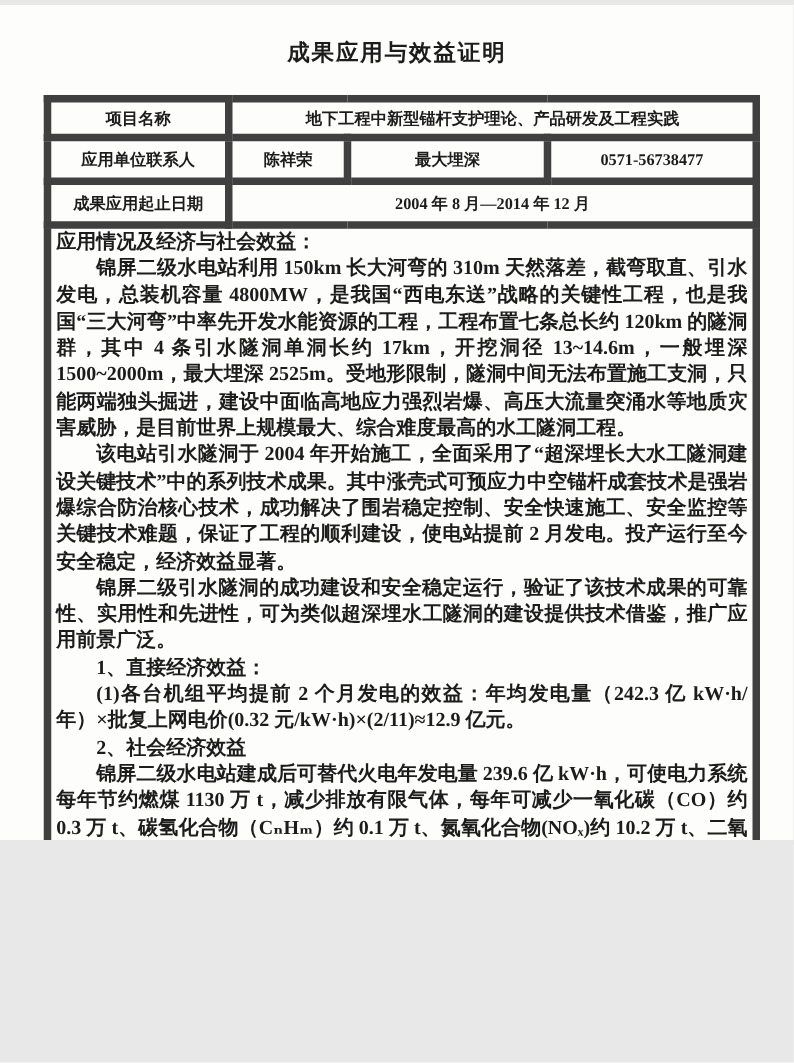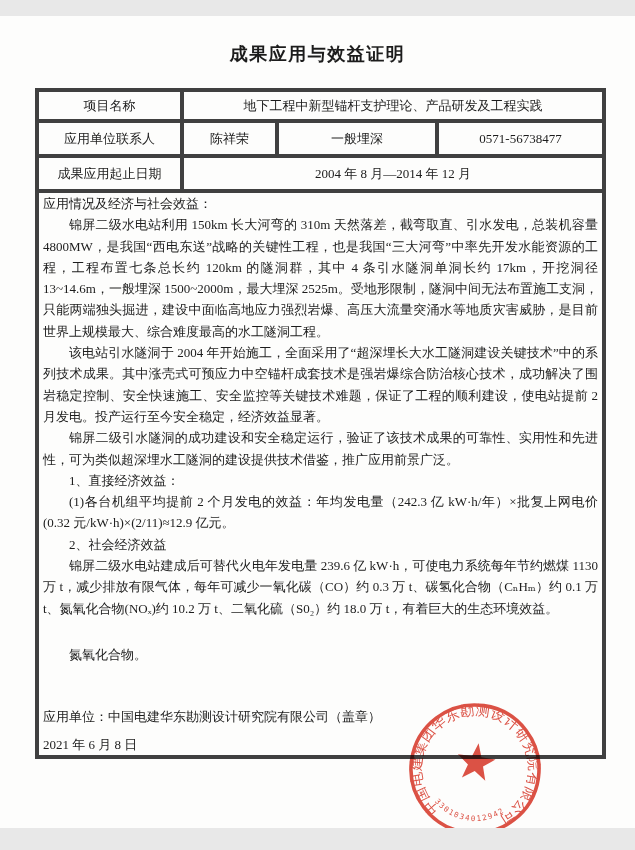--- a/index.html
+++ b/index.html
@@ -1,39 +1,39 @@
 <!DOCTYPE html>
 <html><head>
 <meta charset="utf-8">
 <style>
   html,body { margin:0; padding:0; background:#e8e8e8; }
   .page {
-    position:relative; width:635px; height:812px; margin:16px auto;
+    position:relative; width:635px; height:668px; margin:4px auto;
     background:#fdfdfc; overflow:hidden;
     font-family:"Liberation Serif","DejaVu Serif",serif;
     color:#1c1c1c;
   }
   .doc-title {
     position:absolute; top:26px; left:0; width:100%;
     text-align:center; font-size:18px; font-weight:bold; letter-spacing:1.5px;
   }
   table.cert {
     position:absolute; top:72px; left:35px; width:567px;
     border-collapse:collapse; table-layout:fixed;
   }
   table.cert td {
-    border:4px solid #404040; font-size:13px; text-align:center;
-    vertical-align:middle; padding:0 4px; overflow:hidden;
+    border:6px solid #404040; font-size:13px; text-align:center;
+    vertical-align:middle; padding:0 4px; overflow:hidden;font-weight:bold;
   }
   .bold { font-weight:bold; }
   td.bigcell {
     text-align:left; vertical-align:top; padding:4px 9px 0 7px;
   }
   .bigcell p {
-    margin:0; font-size:13px; line-height:21.3px; text-align:justify;
+    margin:0; font-size:16px; line-height:21.3px; text-align:justify;
   }
   .bigcell p.para { text-indent:2em; }
   .bigcell p.closing { text-indent:2em; margin-top:25px; }
   .bigcell p.sig { text-align:left; margin-top:41px; padding-right:2px; text-indent:0; }
   .bigcell p.dateline { text-align:left; margin-top:6px; padding-right:30px; text-indent:0; }
   .seal {
     position:absolute; left:399px; top:677px; width:152px; height:152px;
     mix-blend-mode:multiply; opacity:0.88; pointer-events:none;
   }
 </style>
@@ -52,21 +52,21 @@
         <col style="width:167px">
     </colgroup>
     <tbody>
         <tr style="height:31px">
       <td>项目名称</td>
       <td colspan="3">地下工程中新型锚杆支护理论、产品研发及工程实践</td>
     </tr>
     <tr style="height:35px">
       <td>应用单位联系人</td>
       <td>陈祥荣</td>
-      <td>一般埋深</td>
+      <td>最大埋深</td>
       <td>0571-56738477</td>
     </tr>
     <tr style="height:35px">
       <td>成果应用起止日期</td>
       <td colspan="3">2004 年 8 月—2014 年 12 月</td>
     </tr>
     <tr style="height:560px">
       <td colspan="4" class="bigcell">
         <p>应用情况及经济与社会效益：</p>
         <p class="para">锦屏二级水电站利用 150km 长大河弯的 310m 天然落差，截弯取直、引水发电，总装机容量 4800MW，是我国“西电东送”战略的关键性工程，也是我国“三大河弯”中率先开发水能资源的工程，工程布置七条总长约 120km 的隧洞群，其中 4 条引水隧洞单洞长约 17km，开挖洞径 13~14.6m，一般埋深 1500~2000m，最大埋深 2525m。受地形限制，隧洞中间无法布置施工支洞，只能两端独头掘进，建设中面临高地应力强烈岩爆、高压大流量突涌水等地质灾害威胁，是目前世界上规模最大、综合难度最高的水工隧洞工程。</p>

